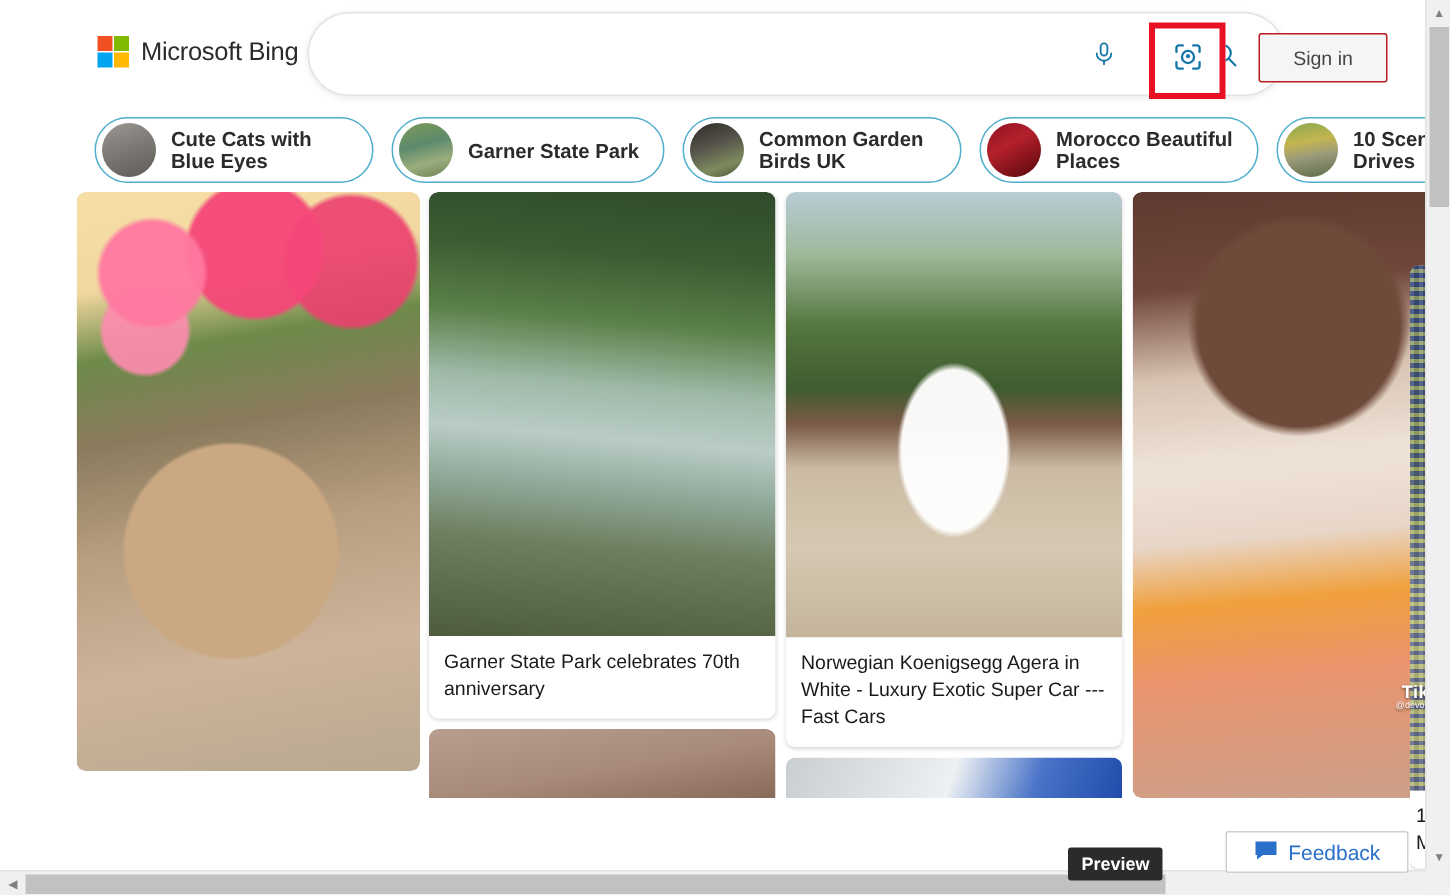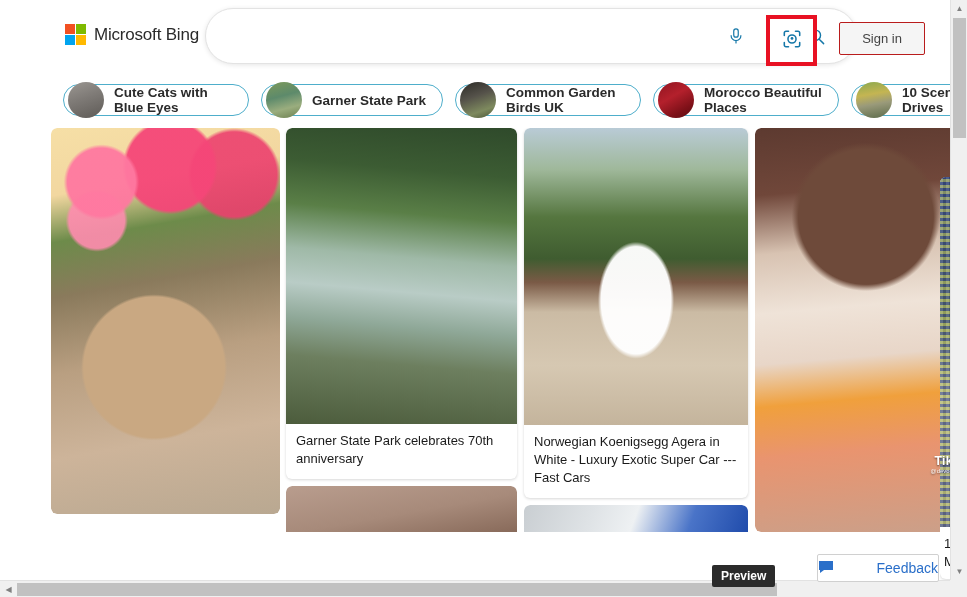--- a/index.html
+++ b/index.html
@@ -153,21 +153,21 @@
     height: 56px;
     display: flex;
     align-items: center;
     gap: 12px;
     padding: 0 0 0 16px;
     overflow: hidden;
     background: #fff;
   }
   .chip {
     flex: 0 0 auto;
-    height: 32px;
+    height: 44px;
     border: 1px solid #4eaecb;
     border-radius: 22px;
     display: flex;
     align-items: center;
     padding: 0 16px 0 4px;
     background: #fff;
     cursor: pointer;
     gap: 10px;
   }
   .chip-thumb {
@@ -233,21 +233,21 @@
   }
   .feedback {
     position: absolute;
     left: 817px; top: 554px;
     width: 122px; height: 28px;
     background: #fff;
     border: 1px solid #d0d0d0;
     border-radius: 2px;
     display: flex;
     align-items: center;
-    justify-content: space-between;
+    justify-content: center;
     gap: 7px;
     font-size: 14px;
     color: #2a6fc9;
     cursor: pointer;
     z-index: 20;
   }
 
   
   .vscroll {
     position: absolute;

